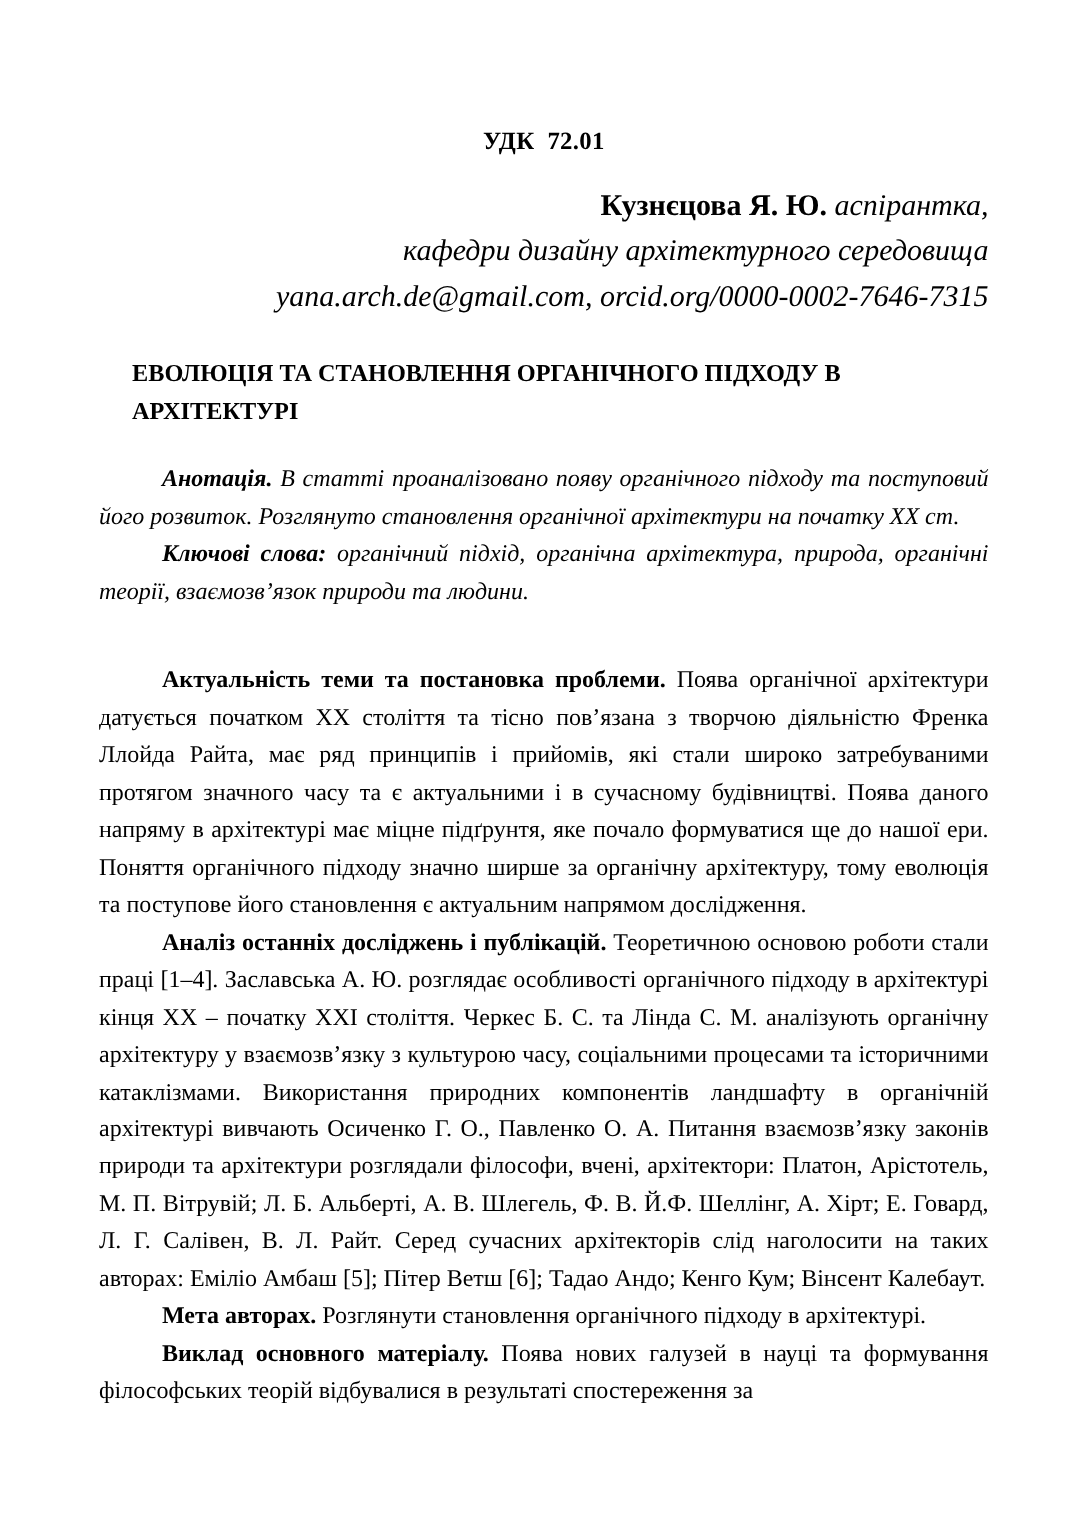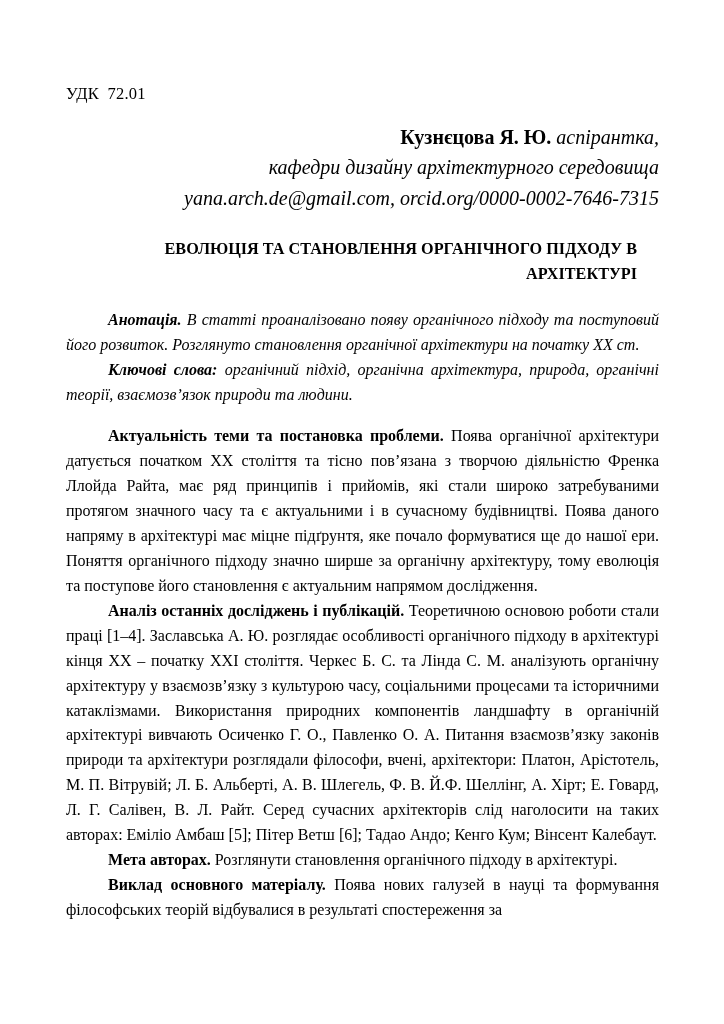--- a/index.html
+++ b/index.html
@@ -24,47 +24,48 @@
   }
   .content {
     position: absolute;
     left: 66px;
     top: 84px;
     width: 593px;
   }
 
   
   .udk {
-    font-weight: normal;
+    font-weight: bold;
     font-size: 16.5px;
     line-height: 1.2;
     letter-spacing: 0.2px;
     margin: 0 0 18px 0;
     white-space: pre;
+    text-align: center;
   }
 
   
   .author-block {
     text-align: right;
     font-size: 20px;
     line-height: 1.52;
     margin: 0 0 0 0;
   }
   .author-block .ln {
     display: block;
     font-style: italic;
   }
   .author-name {
     font-weight: bold;
     font-style: normal;
   }
 
   
   .doc-title {
-    text-align: right;
+    text-align: left;
     font-weight: bold;
     font-size: 16.2px;
     line-height: 1.52;
     margin: 24px 0 0 0;
     text-transform: uppercase;
     padding: 0 22px;
   }
 
   
   .abstract {
@@ -84,21 +85,21 @@
 
   
   .body-par {
     font-size: 16px;
     line-height: 1.56;
     text-align: justify;
     text-justify: inter-word;
     margin: 0;
     text-indent: 42px;
   }
-  .body-par.first { margin-top: 16px; }
+  .body-par.first { margin-top: 34px; }
   .lead-bold { font-weight: bold; }
 
   
   .clipped { overflow: hidden; }
 </style>
 </head>
 <body>
 
 <div class="page">
   <div class="content">

